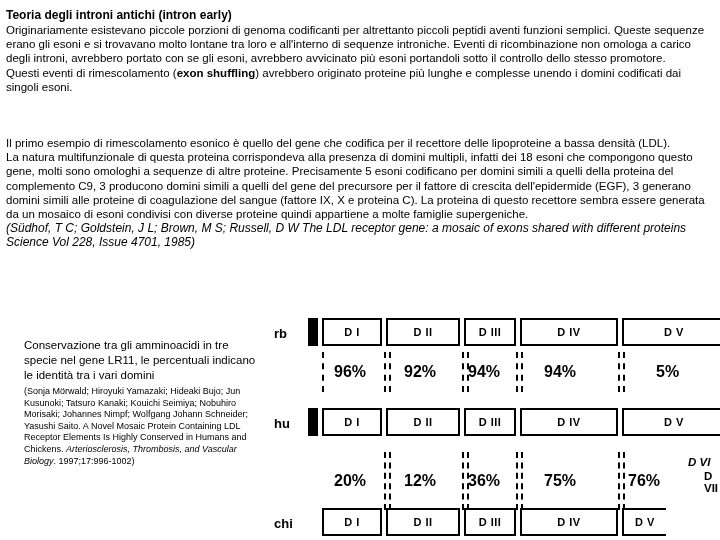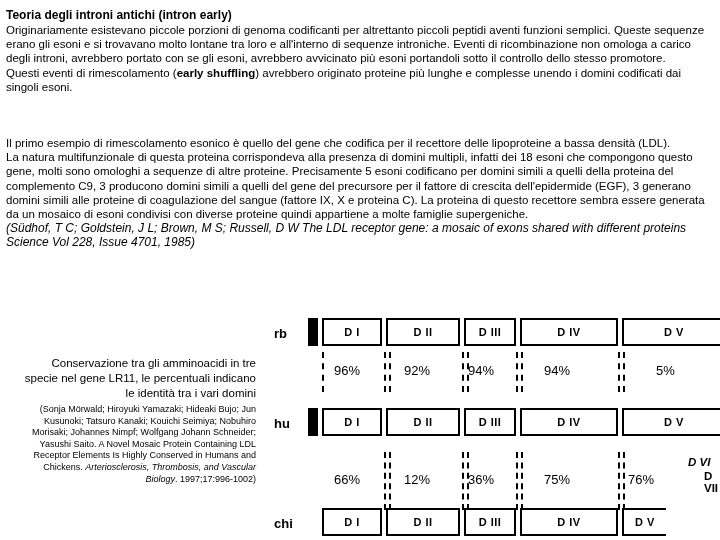--- a/index.html
+++ b/index.html
@@ -46,23 +46,22 @@
     margin: 0;
   }
 
   #block-theory { top: 8px; }
   #block-evidence { top: 136px; }
 
   
   #figure-caption {
     position: absolute;
     left: 24px;
-    top: 356px;
+    top: 338px;
     width: 232px;
-    text-align: right;
   }
   .cap-title {
     font-size: 11.5px;
     line-height: 15px;
     margin: 0 0 3px 0;
   }
   .cap-ref {
     font-size: 9px;
     line-height: 11.6px;
     margin: 0;
@@ -104,22 +103,22 @@
   .dom-box.solid {
     background: #000;
     border: none;
   }
   .pct-band {
     position: absolute;
     height: 38px;
   }
   .pct {
     position: absolute;
-    font-size: 13px;
-    font-weight: normal;
+    font-size: 16px;
+    font-weight: bold;
     top: 9px;
   }
   .dash {
     position: absolute;
     width: 0;
     border-left: 2px dashed #000;
     height: 40px;
     top: -2px;
   }
   .dash.dbl {
@@ -134,21 +133,21 @@
   }
 </style>
 </head>
 <body>
 
 <div class="page">
 
   <div class="txt-block" id="block-theory">
     <p class="heading">Teoria degli introni antichi (intron early)</p>
     <p class="para">Originariamente esistevano piccole porzioni di genoma codificanti per altrettanto piccoli peptidi aventi funzioni semplici. Queste sequenze erano gli esoni e si trovavano molto lontane tra loro e all'interno di sequenze introniche. Eventi di ricombinazione non omologa a carico degli introni, avrebbero portato con se gli esoni, avrebbero avvicinato più esoni portandoli sotto il controllo dello stesso promotore.</p>
-    <p class="para"><span>Questi eventi di rimescolamento (</span><b>early shuffling</b><span>) avrebbero originato proteine più lunghe e complesse unendo i domini codificati dai singoli esoni.</span></p>
+    <p class="para"><span>Questi eventi di rimescolamento (</span><b>exon shuffling</b><span>) avrebbero originato proteine più lunghe e complesse unendo i domini codificati dai singoli esoni.</span></p>
   </div>
 
   <div class="txt-block" id="block-evidence">
     <p class="para">Il primo esempio di rimescolamento esonico è quello del gene che codifica per il recettore delle lipoproteine a bassa densità (LDL).</p>
     <p class="para">La natura multifunzionale di questa proteina corrispondeva alla presenza di domini multipli, infatti dei 18 esoni che compongono questo gene, molti sono omologhi a sequenze di altre proteine. Precisamente 5 esoni codificano per domini simili a quelli della proteina del complemento C9, 3 producono domini simili a quelli del gene del precursore per il fattore di crescita dell'epidermide (EGF), 3 generano domini simili alle proteine di coagulazione del sangue (fattore IX, X e proteina C). La proteina di questo recettore sembra essere generata da un mosaico di esoni condivisi con diverse proteine quindi appartiene a molte famiglie supergeniche.</p>
     <p class="cite-ital">(Südhof, T C; Goldstein, J L; Brown, M S; Russell, D W The LDL receptor gene: a mosaic of exons shared with different proteins Science Vol 228, Issue 4701, 1985)</p>
   </div>
 
   <div id="figure-caption">
     <p class="cap-title">Conservazione tra gli amminoacidi in tre specie nel gene LR11, le percentuali indicano le identità tra i vari domini</p>
@@ -195,21 +194,21 @@
     </div>
 
     <div class="pointer-lbl" style="left:418px; top:146px;font-style:italic;">D VI</div>
     <div class="pointer-lbl" style="left:434px; top:160px;">D VII</div>
 
     <div class="pct-band" style="left:38px; top:138px; width:412px;">
       <div class="dash dbl" style="left:76px; height:58px; top:4px;"></div>
       <div class="dash dbl" style="left:154px; height:58px; top:4px;"></div>
       <div class="dash dbl" style="left:208px; height:58px; top:4px;"></div>
       <div class="dash dbl" style="left:310px; height:58px; top:4px;"></div>
-      <div class="pct" style="left:26px; top:24px;">66%</div>
+      <div class="pct" style="left:26px; top:24px;">20%</div>
       <div class="pct" style="left:96px; top:24px;">12%</div>
       <div class="pct" style="left:160px; top:24px;">36%</div>
       <div class="pct" style="left:236px; top:24px;">75%</div>
       <div class="pct" style="left:320px; top:24px;">76%</div>
     </div>
 
     <div class="row-label" style="left:4px; top:206px;">chi</div>
     <div class="gene-row" style="left:38px; top:198px; width:412px;">
       <div class="dom-box" style="left:14px; width:60px;">D I</div>
       <div class="dom-box" style="left:78px; width:74px;">D II</div>

